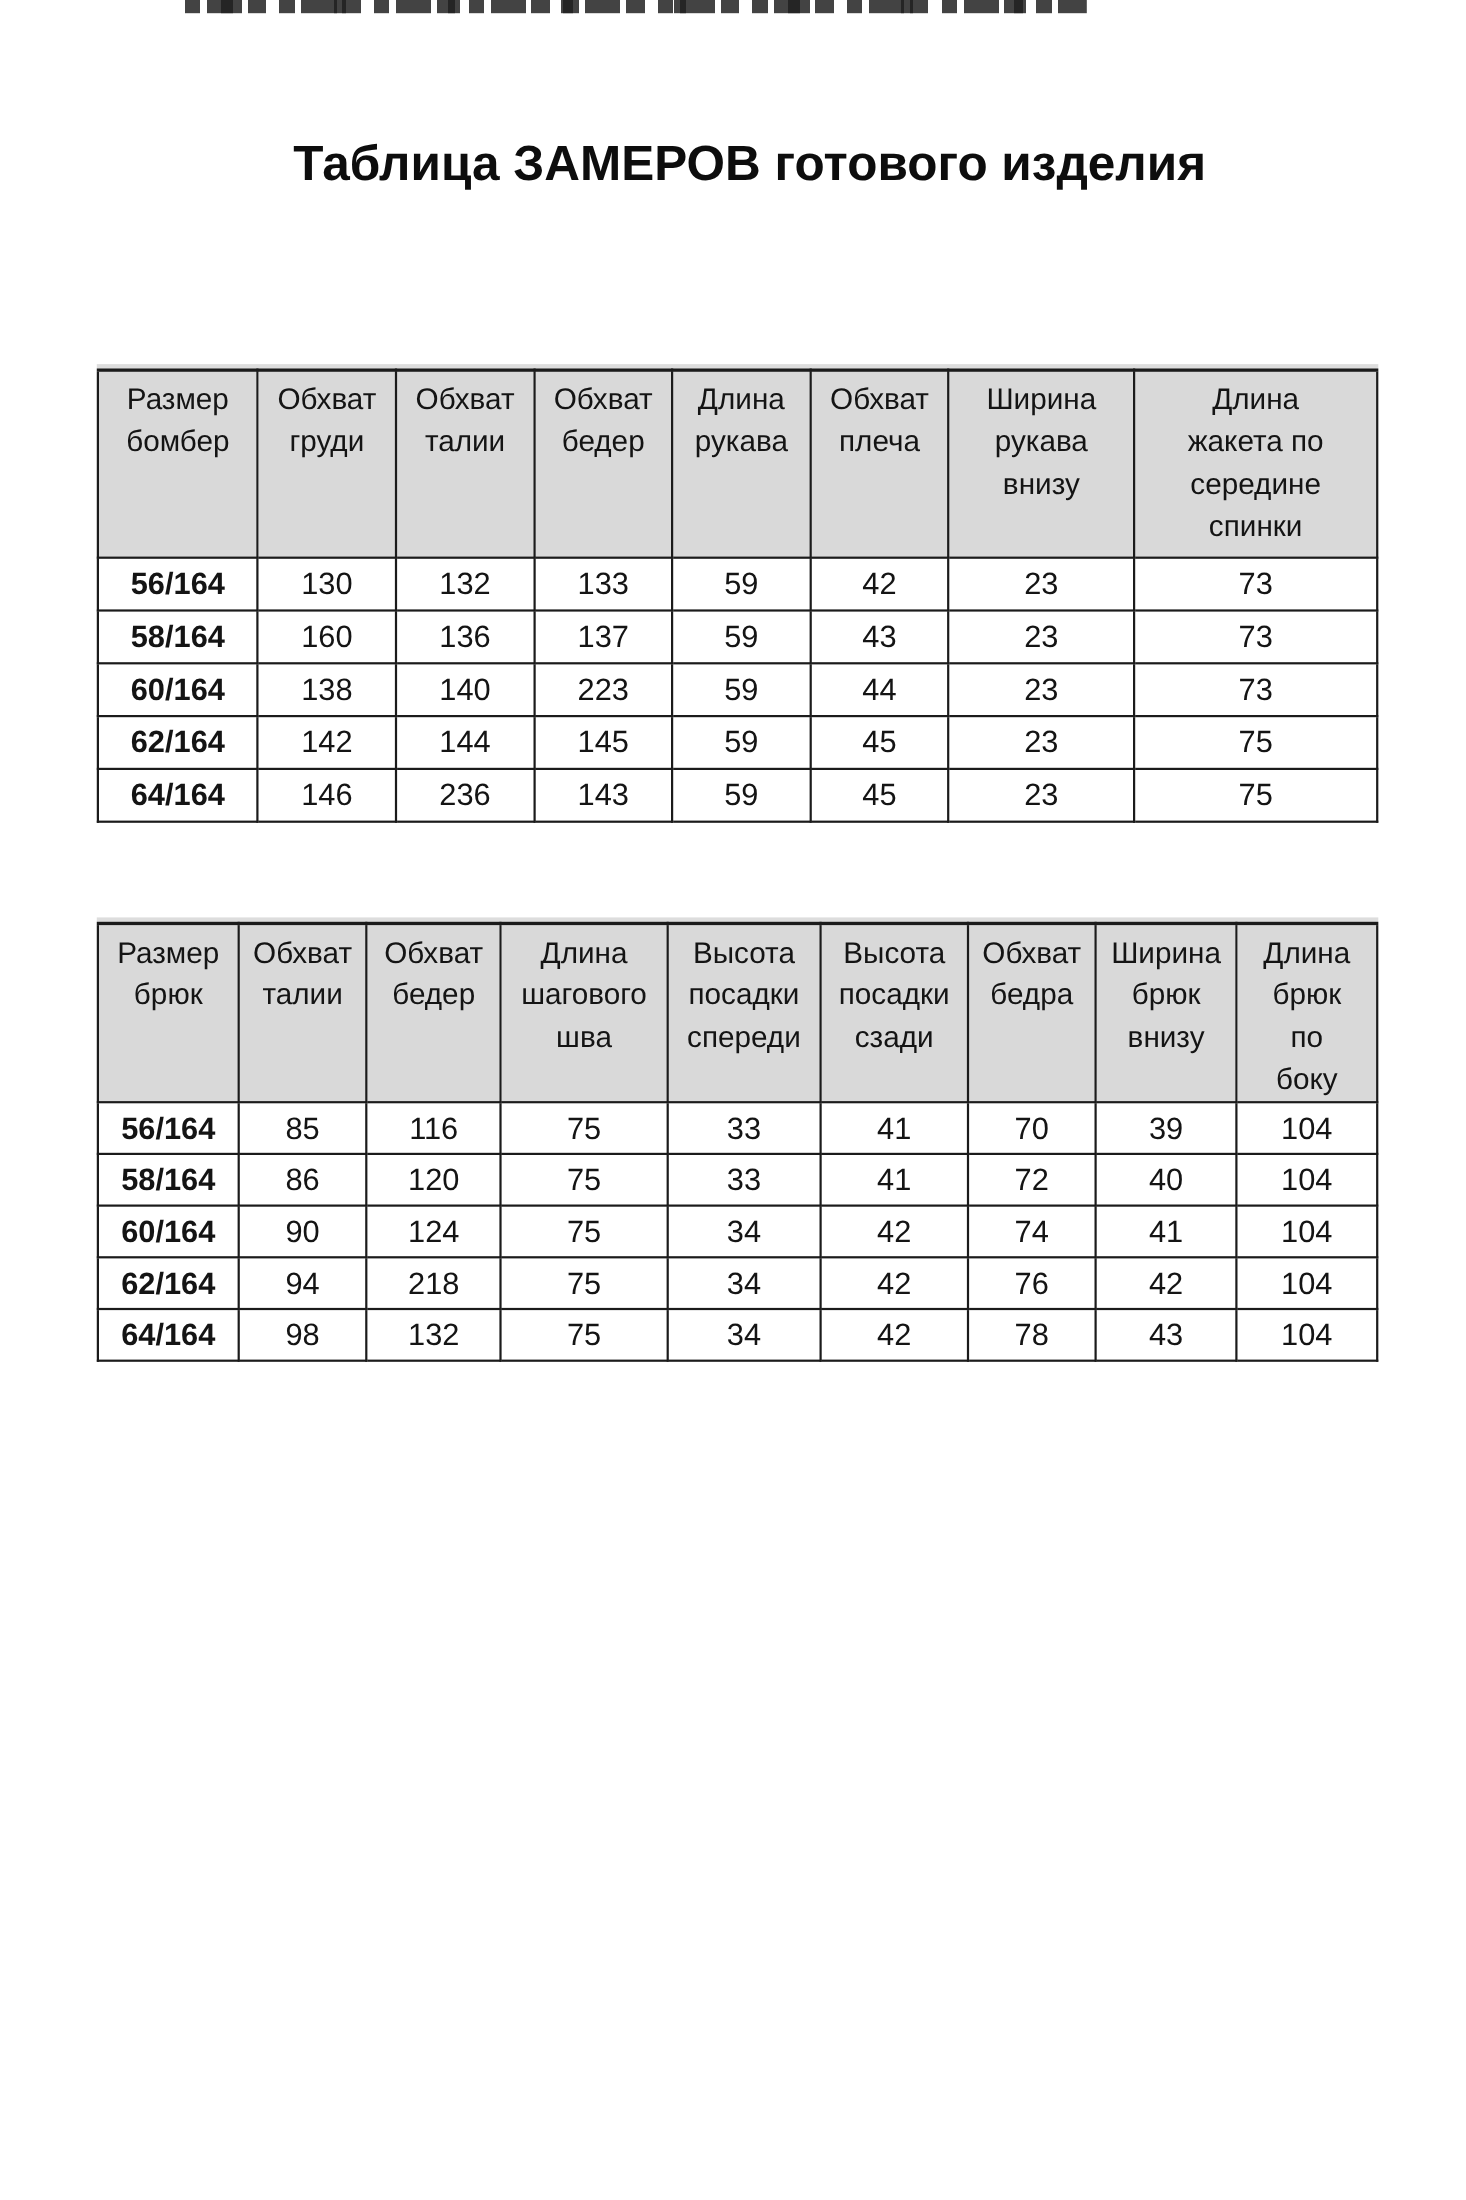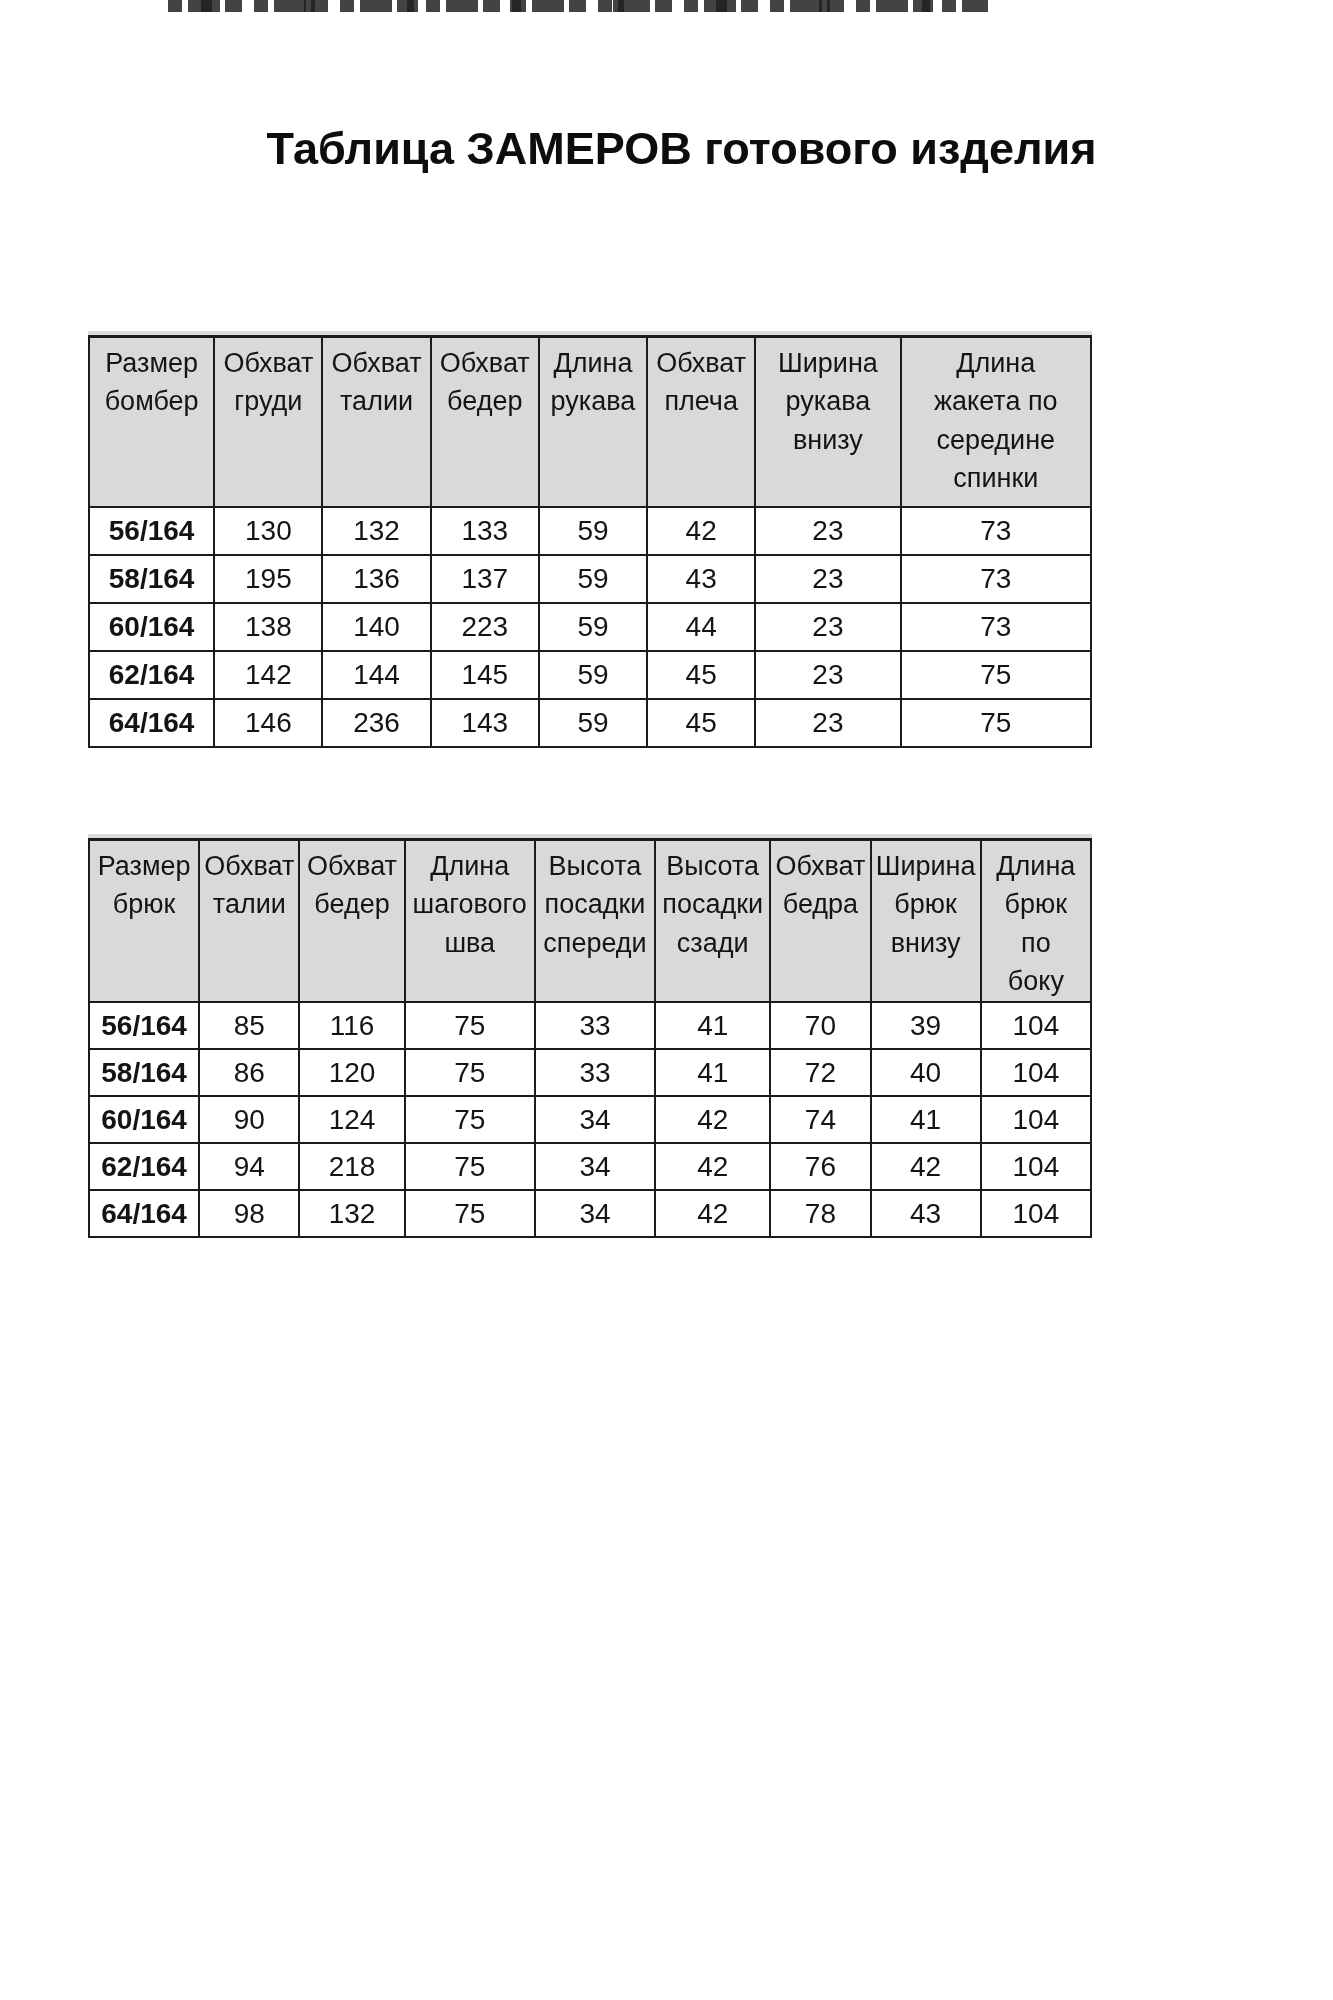--- a/index.html
+++ b/index.html
@@ -42,21 +42,21 @@
     text-align: center;
     font-size: 45px;
     font-weight: bold;
     letter-spacing: 0;
     color: #0d0d0d;
   }
 
   table.measure {
     position: absolute;
     left: 88px;
-    width: 1004px;
+    width: 1165px;
     border-collapse: collapse;
     table-layout: fixed;
     font-size: 28px;
     color: #141414;
     padding-left: 36px;
   }
   #bomber-table { top: 335px; }
   #pants-table  { top: 838px; }
 
   table.measure th,
@@ -132,21 +132,21 @@
         <td class="value-cell">130</td>
         <td class="value-cell">132</td>
         <td class="value-cell">133</td>
         <td class="value-cell">59</td>
         <td class="value-cell">42</td>
         <td class="value-cell">23</td>
         <td class="value-cell">73</td>
       </tr>
       <tr>
         <td class="size-cell">58/164</td>
-        <td class="value-cell">195</td>
+        <td class="value-cell">160</td>
         <td class="value-cell">136</td>
         <td class="value-cell">137</td>
         <td class="value-cell">59</td>
         <td class="value-cell">43</td>
         <td class="value-cell">23</td>
         <td class="value-cell">73</td>
       </tr>
       <tr>
         <td class="size-cell">60/164</td>
         <td class="value-cell">138</td>

